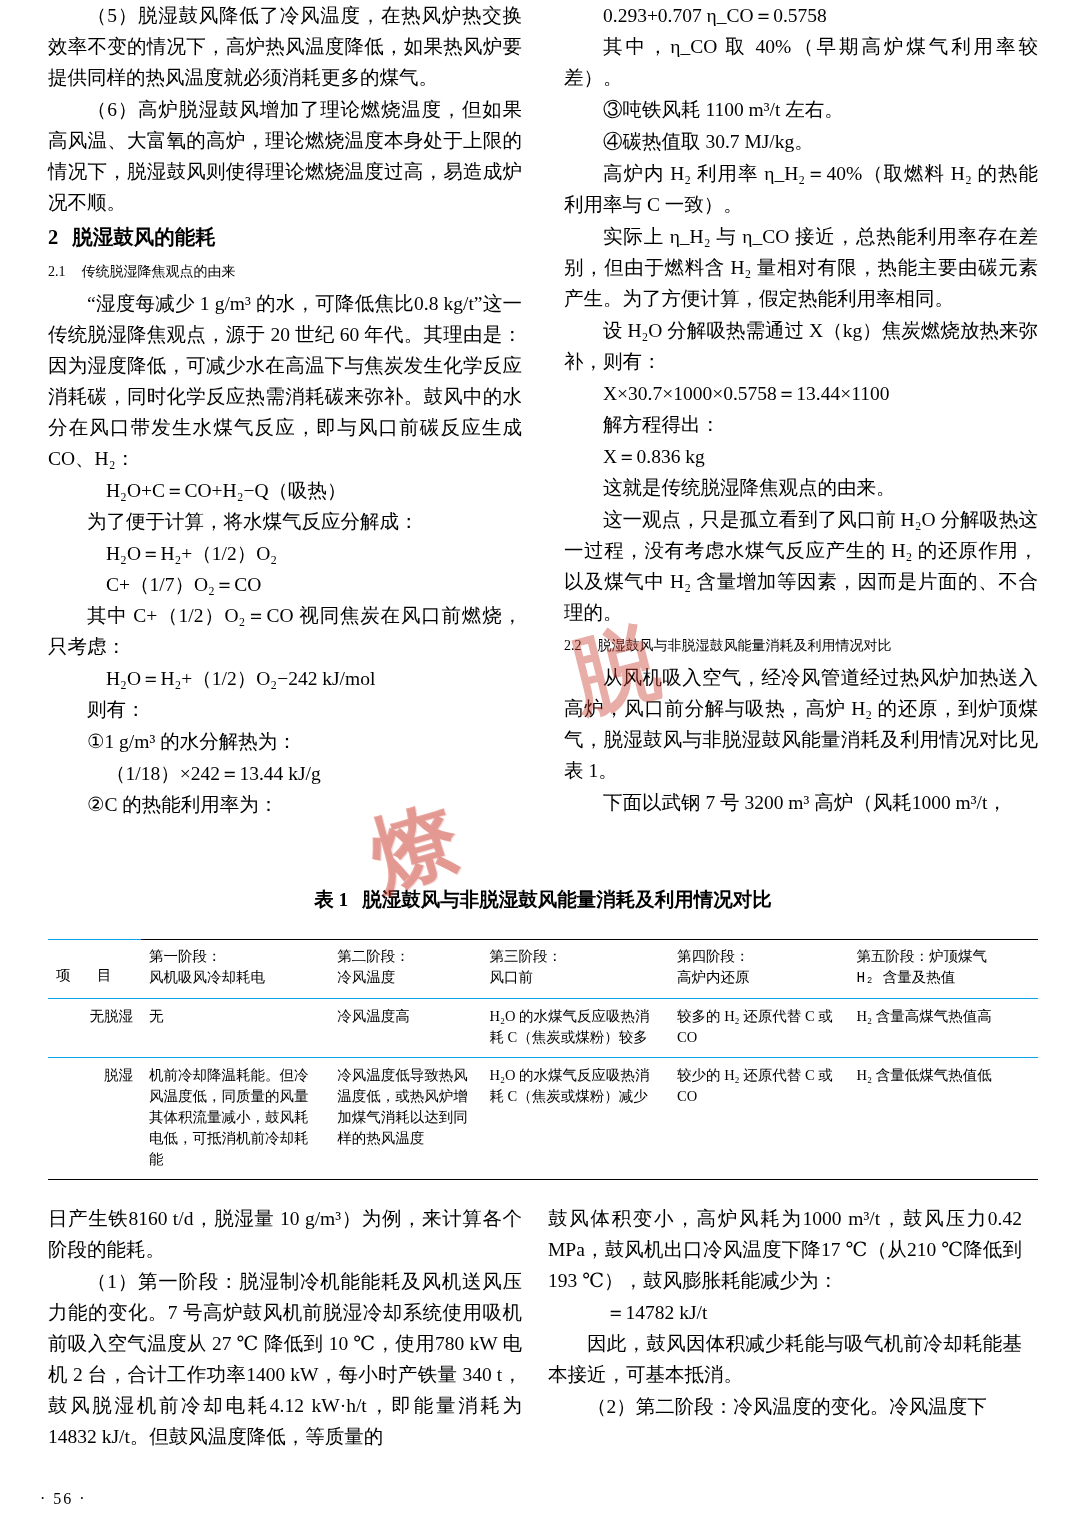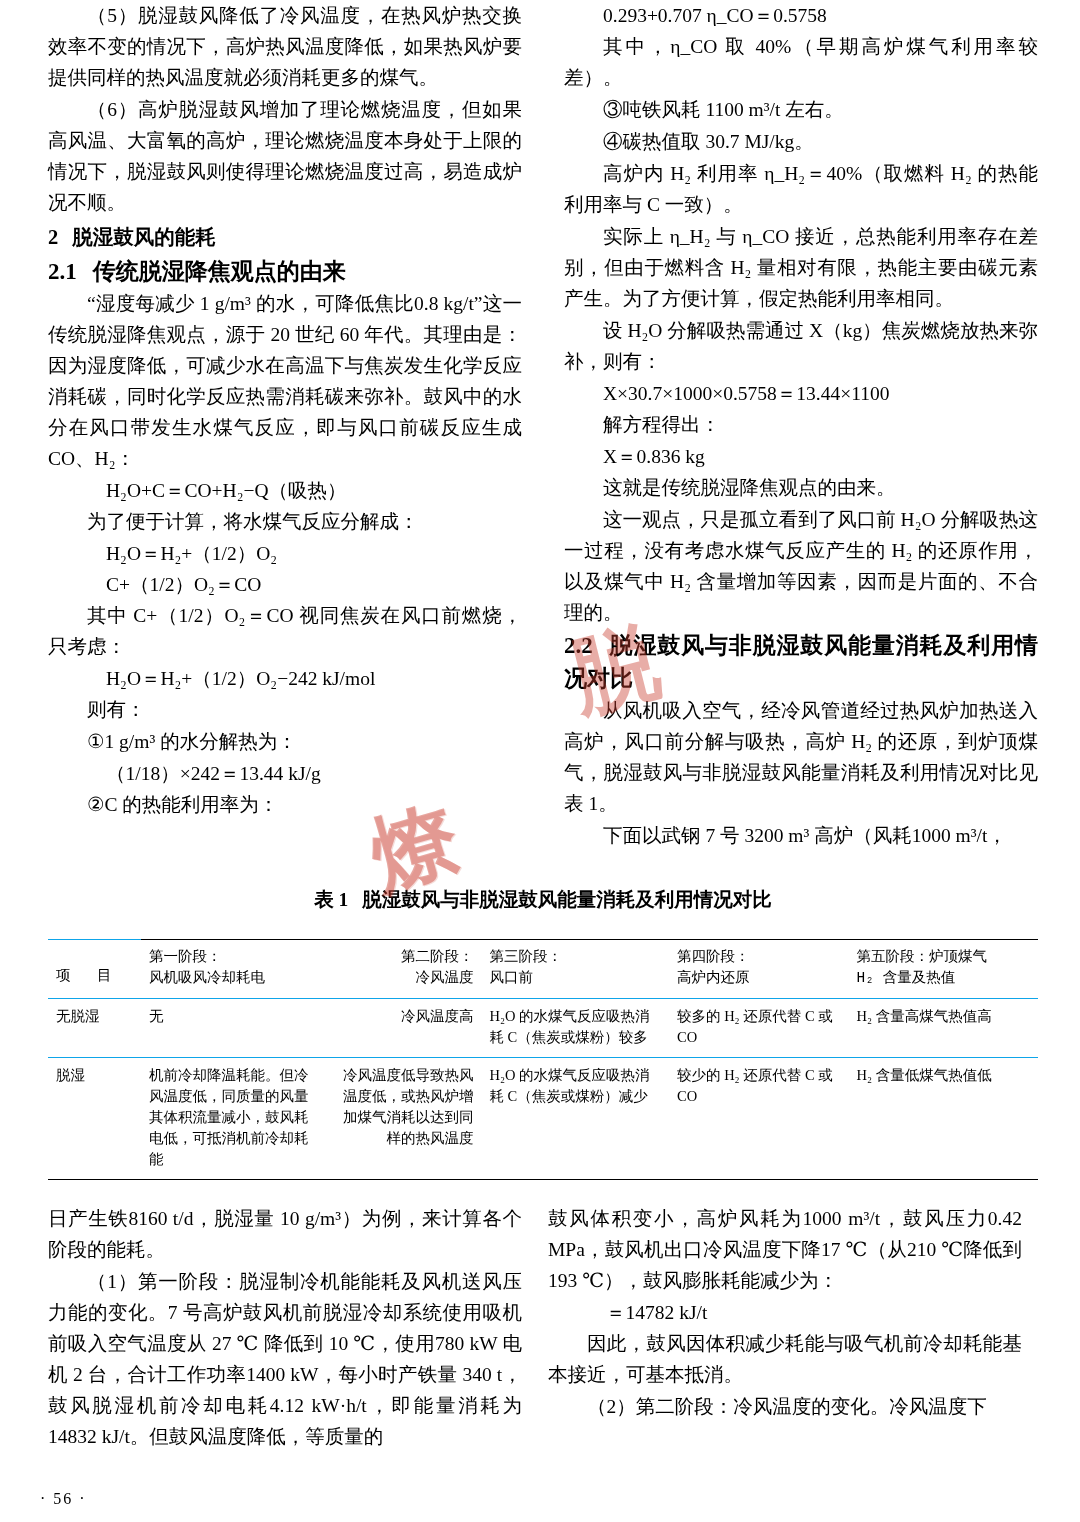--- a/index.html
+++ b/index.html
@@ -55,24 +55,23 @@
   .h2 {
     font-size: 20.5px;
     font-weight: bold;
     line-height: 33px;
     margin: 3px 0 0 0;
   }
   .h2 .num {
     margin-right: 14px;
   }
   .h3 {
-    font-size: 23px;
+    font-size: 14px;
     line-height: 33px;
     margin: 1px 0 0 0;
-    font-weight: bold;
   }
   .h3 .num {
     margin-right: 16px;
   }
 
   
   .table-wrap {
     position: absolute;
     left: 48px;
     top: 885px;
@@ -98,25 +97,25 @@
     border: none;
   }
   table tr.head td {
     vertical-align: middle;
   }
   .tb-top { border-top: 1.6px solid #000; }
   .tb-mid { border-top: 1px solid #0ea5e9; }
   .tb-bot { border-bottom: 1.6px solid #000; }
   .c0 { width: 86px; }
   .c1 { width: 186px; }
-  .c2 { width: 152px; text-align: right; }
+  .c2 { width: 152px; }
   .c3 { width: 196px; }
   .c4 { width: 186px; }
   .c5 { width: 184px; }
-  .rowlabel { text-align: left; }
+  .rowlabel { text-align: right; }
   .head-cell div { white-space: nowrap; font-family: Liberation Mono, monospace; }
   .itemcell {
     letter-spacing: 6px;
     padding-top: 22px;
   }
 
   
   .bottom {
     position: absolute;
     top: 1203px;
@@ -176,21 +175,21 @@
 
       <p class="h3">
         <span class="num">2.1</span><span>传统脱湿降焦观点的由来</span>
       </p>
 
       <p class="indent">“湿度每减少 1 g/m³ 的水，可降低焦比0.8 kg/t”这一传统脱湿降焦观点，源于 20 世纪 60 年代。其理由是：因为湿度降低，可减少水在高温下与焦炭发生化学反应消耗碳，同时化学反应热需消耗碳来弥补。鼓风中的水分在风口带发生水煤气反应，即与风口前碳反应生成 CO、H₂：</p>
 
       <p class="eq">H₂O+C＝CO+H₂−Q（吸热）</p>
       <p class="indent">为了便于计算，将水煤气反应分解成：</p>
       <p class="eq">H₂O＝H₂+（1/2）O₂</p>
-      <p class="eq">C+（1/2）O₂＝CO</p>
+      <p class="eq">C+（1/7）O₂＝CO</p>
       <p class="indent">其中 C+（1/2）O₂＝CO 视同焦炭在风口前燃烧，只考虑：</p>
       <p class="eq">H₂O＝H₂+（1/2）O₂−242 kJ/mol</p>
       <p class="indent">则有：</p>
       <p class="indent">①1 g/m³ 的水分解热为：</p>
       <p class="eq">（1/18）×242＝13.44 kJ/g</p>
       <p class="indent">②C 的热能利用率为：</p>
     </div>
 
     <div class="col">
       <p class="eq-ind eq">0.293+0.707 η_CO＝0.5758</p>

